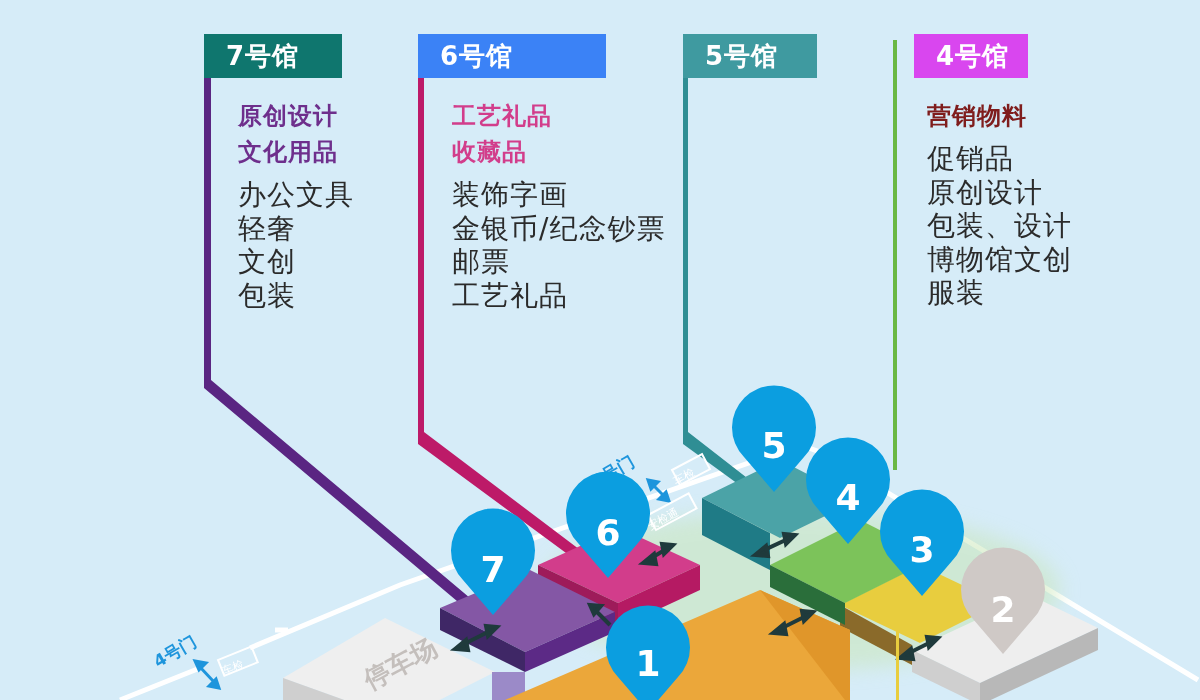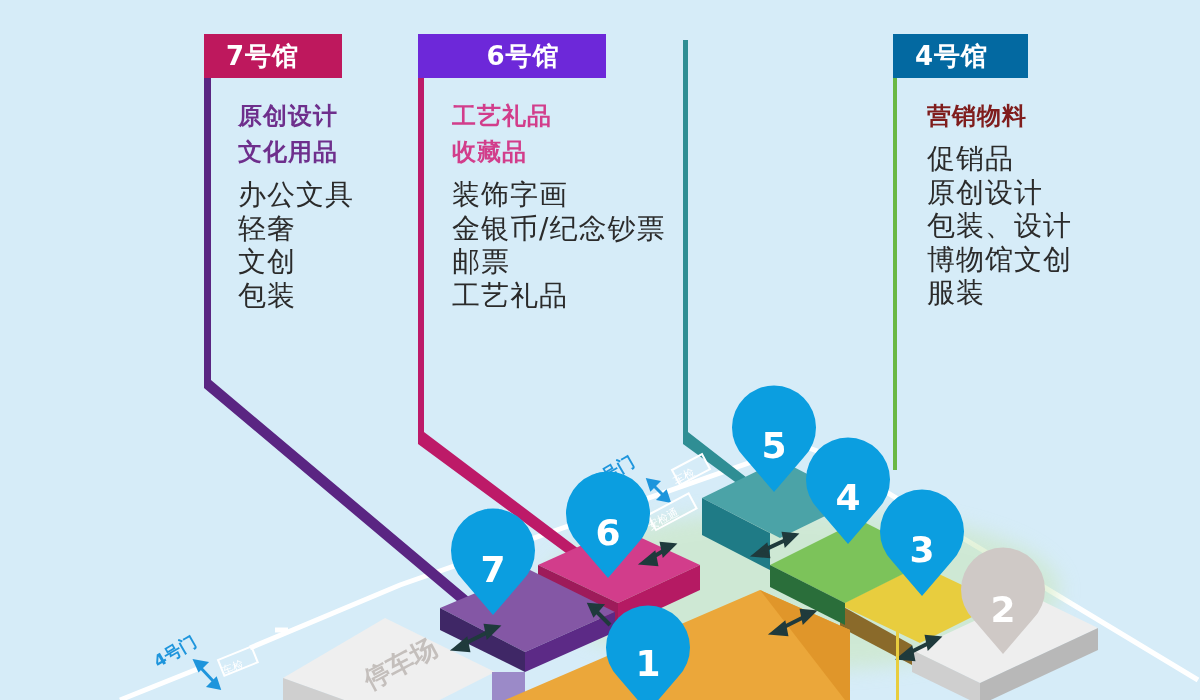--- a/index.html
+++ b/index.html
@@ -172,56 +172,57 @@
       <text class="pin-label" x="1003" y="622" font-size="36" fill="#fff" text-anchor="middle">2</text>
     </g>
     <g>
       <path d="M648,712 L618,677 A42,42 0 1 1 678,677 Z" fill="#0b9ee0"></path>
       <text class="pin-label" x="648" y="676" font-size="36" fill="#fff" text-anchor="middle">1</text>
     </g>
   </g>
 </svg>
 
 <div class="hall-panel" style="left:204px; width:138px;">
-  <div class="hall-header" style="background:#be185d;">7号馆</div>
+  <div class="hall-header" style="background:#0f766e;">7号馆</div>
   <div class="hall-body">
     <div class="hall-title" style="color:#6e2f8c;">
       <div>原创设计</div>
       <div>文化用品</div>
     </div>
     <div class="hall-items">
       <div class="hall-item">办公文具</div>
       <div class="hall-item">轻奢</div>
       <div class="hall-item">文创</div>
       <div class="hall-item">包装</div>
     </div>
   </div>
 </div>
 
 <div class="hall-panel" style="left:418px; width:188px;">
-  <div class="hall-header" style="background:#6d28d9;text-align:center;">6号馆</div>
+  <div class="hall-header" style="background:#3b82f6;">6号馆</div>
   <div class="hall-body">
     <div class="hall-title" style="color:#d23d8b;">
       <div>工艺礼品</div>
       <div>收藏品</div>
     </div>
     <div class="hall-items">
       <div class="hall-item">装饰字画</div>
       <div class="hall-item">金银币/纪念钞票</div>
       <div class="hall-item">邮票</div>
       <div class="hall-item">工艺礼品</div>
     </div>
   </div>
 </div>
 
 <div class="hall-panel" style="left:683px; width:134px;">
+  <div class="hall-header" style="background:#3f9aa0;">5号馆</div>
 </div>
 
 <div class="hall-panel" style="left:893px; width:135px;">
-  <div class="hall-header" style="background:#0369a1;">4号馆</div>
+  <div class="hall-header" style="background:#d946ef;margin-left:21px;">4号馆</div>
   <div class="hall-body">
     <div class="hall-title" style="color:#7f1d1d;">
       <div>营销物料</div>
     </div>
     <div class="hall-items">
       <div class="hall-item">促销品</div>
       <div class="hall-item">原创设计</div>
       <div class="hall-item">包装、设计</div>
       <div class="hall-item">博物馆文创</div>
       <div class="hall-item">服装</div>

